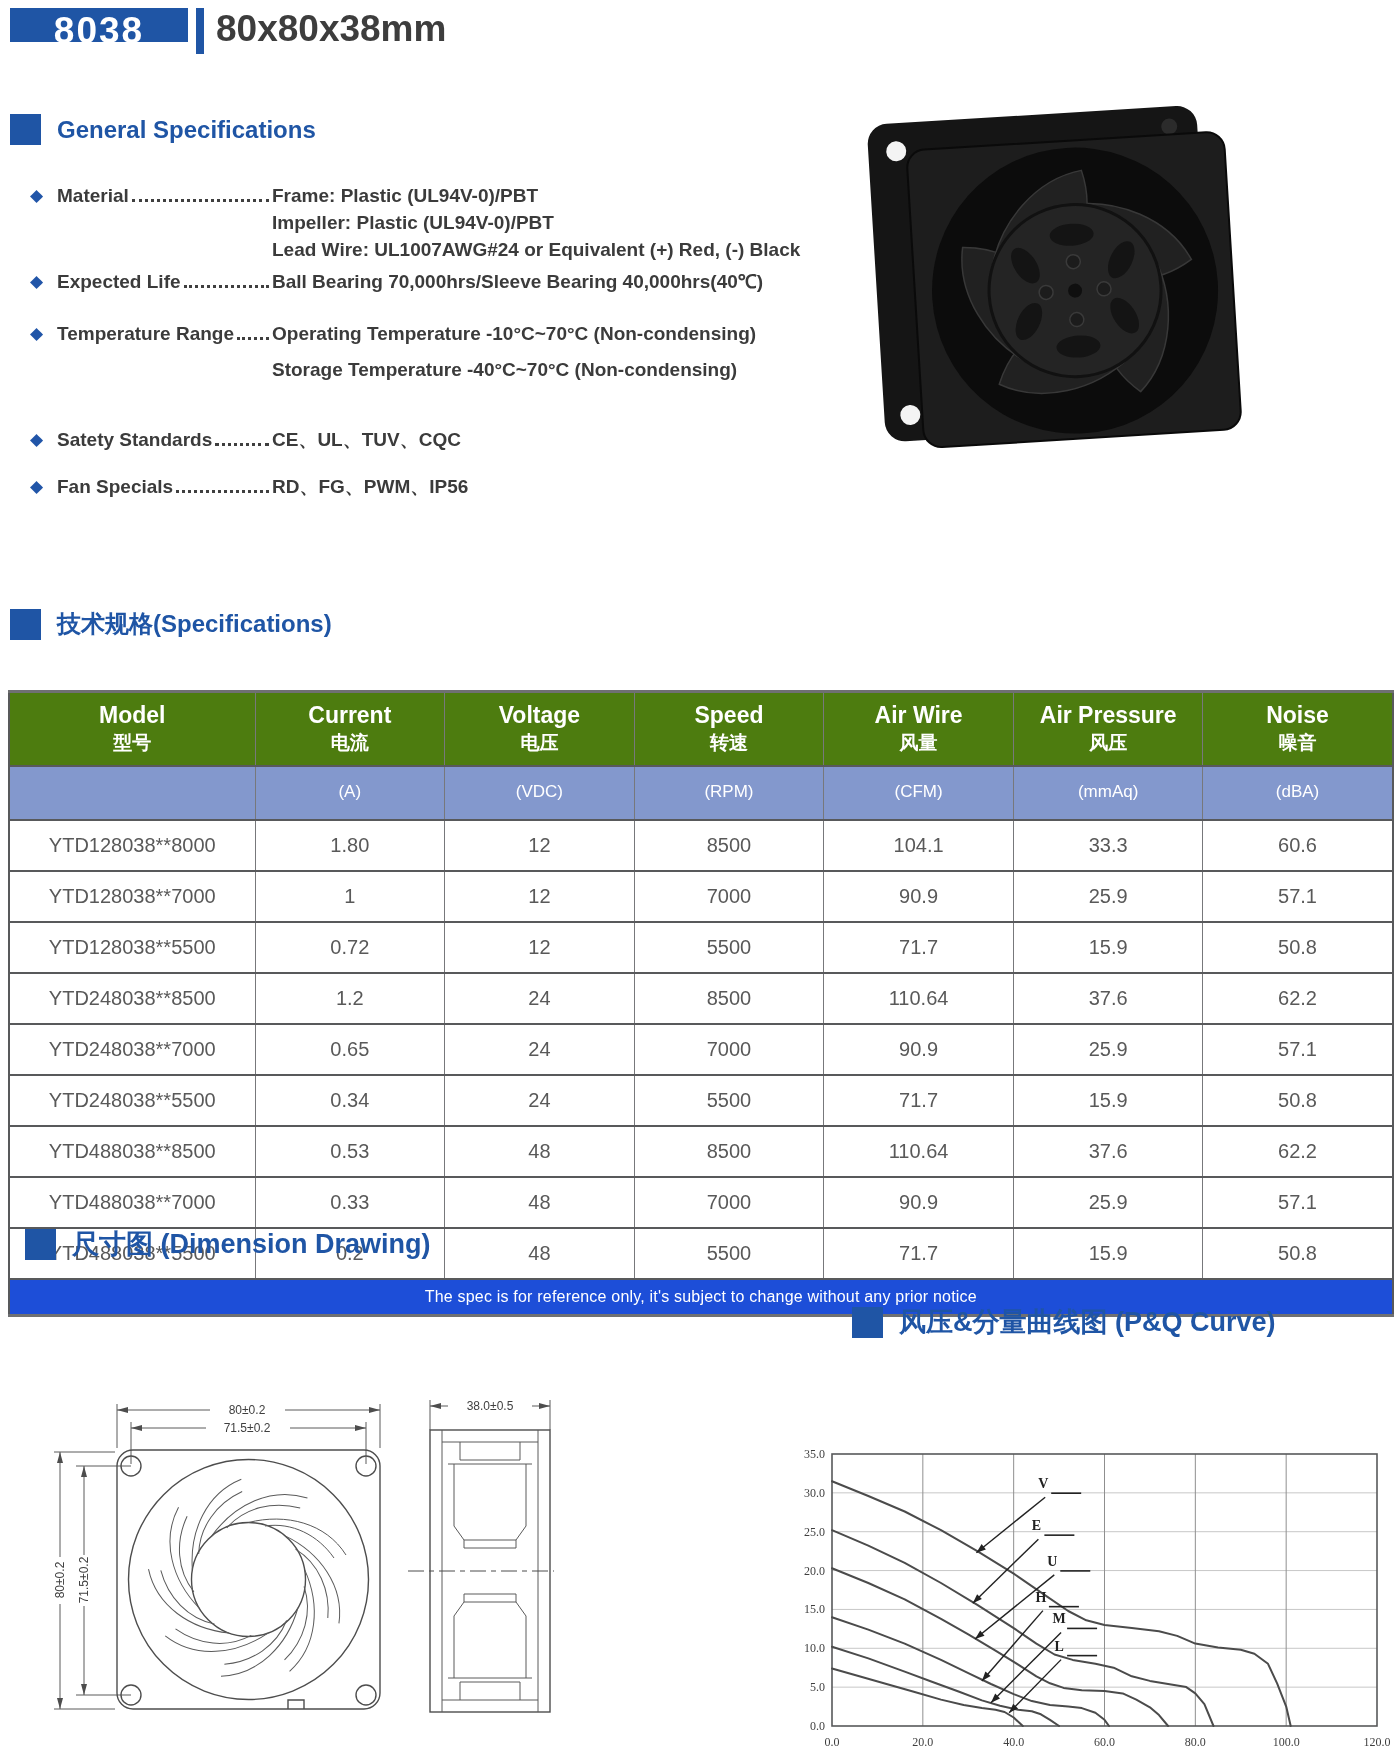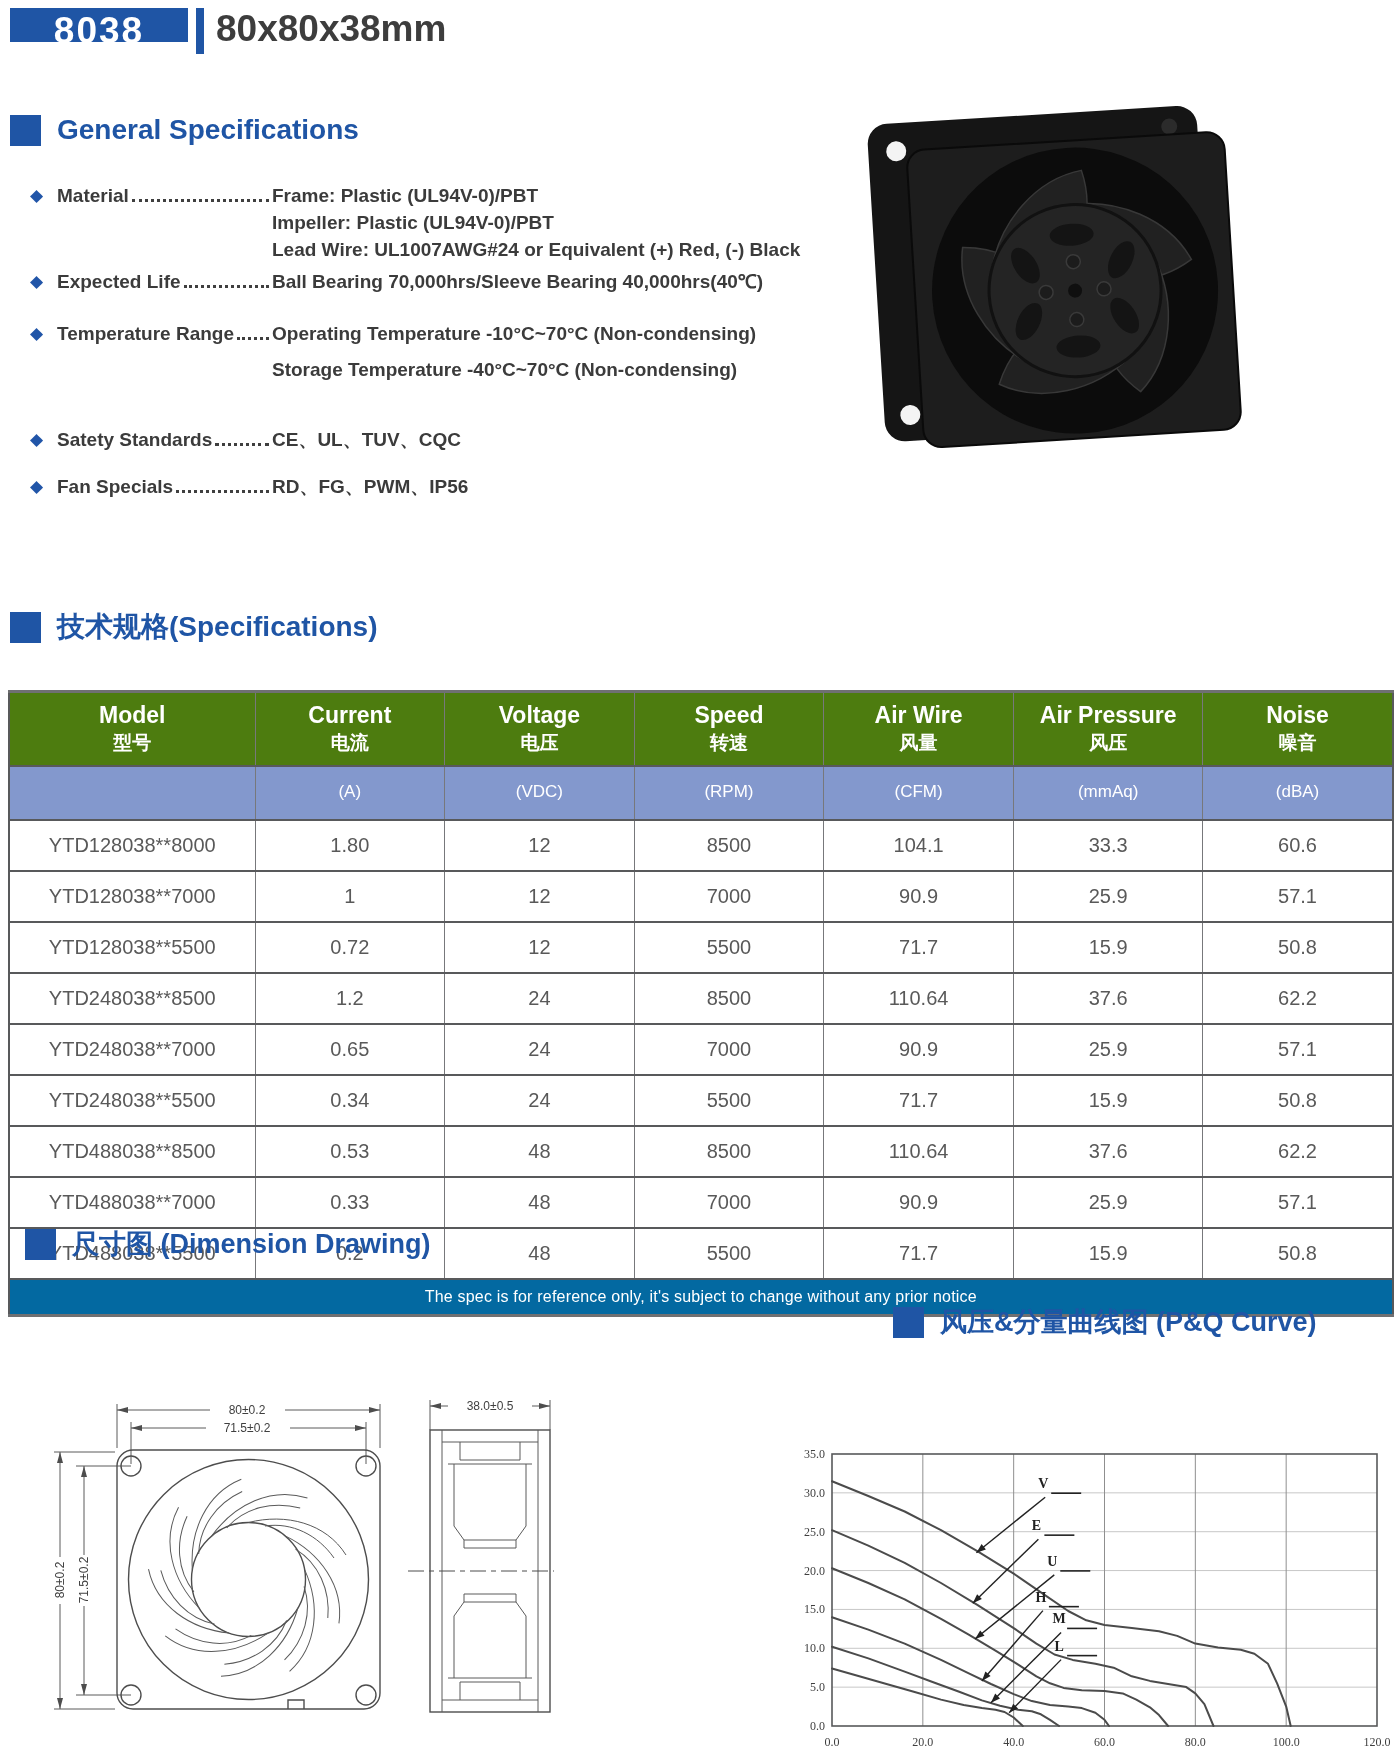--- a/index.html
+++ b/index.html
@@ -8,25 +8,25 @@
     font-family:"Liberation Sans",sans-serif;overflow:hidden;color:#3b3b3b;
   }
   
   .badge{position:absolute;left:10px;top:8px;width:178px;height:34px;background:#1f55a5;
     color:#fff;font-size:37px;font-weight:bold;text-align:center;line-height:46px;letter-spacing:2px}
   .badge-sep{position:absolute;left:196px;top:8px;width:8px;height:46px;background:#1f55a5}
   .page-title{position:absolute;left:216px;top:4px;margin:0;font-size:37px;font-weight:bold;color:#3d3d3d;line-height:50px}
   
   .sec-head{position:absolute;display:flex;align-items:center;gap:16px}
   .sec-head .sq{width:31px;height:31px;background:#1f55a5;flex:none}
-  .sec-head h2{margin:0;font-size:28px;font-weight:bold;color:#1f55a5;white-space:nowrap}
+  .sec-head h2{margin:0;font-size:24px;font-weight:bold;color:#1f55a5;white-space:nowrap}
   #gen-head{left:10px;top:114px}
   #tbl-head{left:10px;top:608px}
   #dim-head{left:25px;top:1226px}
-  #pq-head{left:893px;top:1304px}
+  #pq-head{left:852px;top:1304px}
   #dim-head h2,#pq-head h2{font-size:27px}
   
   #spec-list{position:absolute;left:30px;top:182px;width:835px;margin:0;padding:0;list-style:none}
   .spec-item{display:flex;align-items:flex-start}
   .spec-item .bullet{width:27px;flex:none;color:#2155a8;font-size:17px;line-height:27px}
   .spec-item .label-wrap{width:215px;flex:none;display:flex;font-weight:bold;font-size:19px;line-height:27px;color:#3b3b3b}
   .spec-item .leader{flex:1;border-bottom:3px dotted #3f3f3f;margin:0 3px;transform:translateY(-7px)}
   .spec-item .values{flex:1;font-weight:bold;font-size:19px;line-height:27px;color:#3b3b3b}
   .spec-item .values div{margin:0}
   .spec-item:nth-child(1){margin-bottom:5px}
@@ -38,21 +38,21 @@
   #fan-photo{position:absolute;left:860px;top:96px;width:385px;height:356px}
   
   #spec-table{position:absolute;left:8px;top:690px;width:1384px;border-collapse:collapse;table-layout:fixed;
     border:2px solid #58595b;border-top:3px solid #6f7072;border-bottom:3px solid #6f7072}
   #spec-table th,#spec-table td{border:1px solid #77787b}
   #spec-table thead th{background:#4d7c0f;color:#fff;padding:7px 0 9px;border-bottom:2px solid #58595b}
   #spec-table thead .en{font-size:23px;font-weight:bold;line-height:30px}
   #spec-table thead .zh{font-size:19px;font-weight:bold;line-height:26px}
   #spec-table .units th{background:#8398cd;color:#fff;font-weight:normal;font-size:17px;height:36px;border-top:none}
   #spec-table tbody td{height:47px;text-align:center;font-size:20px;color:#595959;border-top:2px solid #58595b}
-  #spec-table .note-row td{background:#0369a1;color:#fff;font-size:16px;height:32px;text-align:center;
+  #spec-table .note-row td{background:#1d4ed8;color:#fff;font-size:16px;height:32px;text-align:center;
     border-top:2px solid #58595b;letter-spacing:.2px}
   
   #front-view{position:absolute;left:40px;top:1392px;width:350px;height:340px}
   #side-view{position:absolute;left:396px;top:1390px;width:170px;height:338px}
   #pq-chart{position:absolute;left:782px;top:1428px;width:618px;height:330px}
   .dwg{stroke:#4d4d4d;fill:none;stroke-width:1.4}
   .dwg-thin{stroke:#5a5a5a;fill:none;stroke-width:1}
   .dim-text{font-family:"Liberation Sans",sans-serif;font-size:12px;fill:#3f3f3f}
 </style>
 </head>

